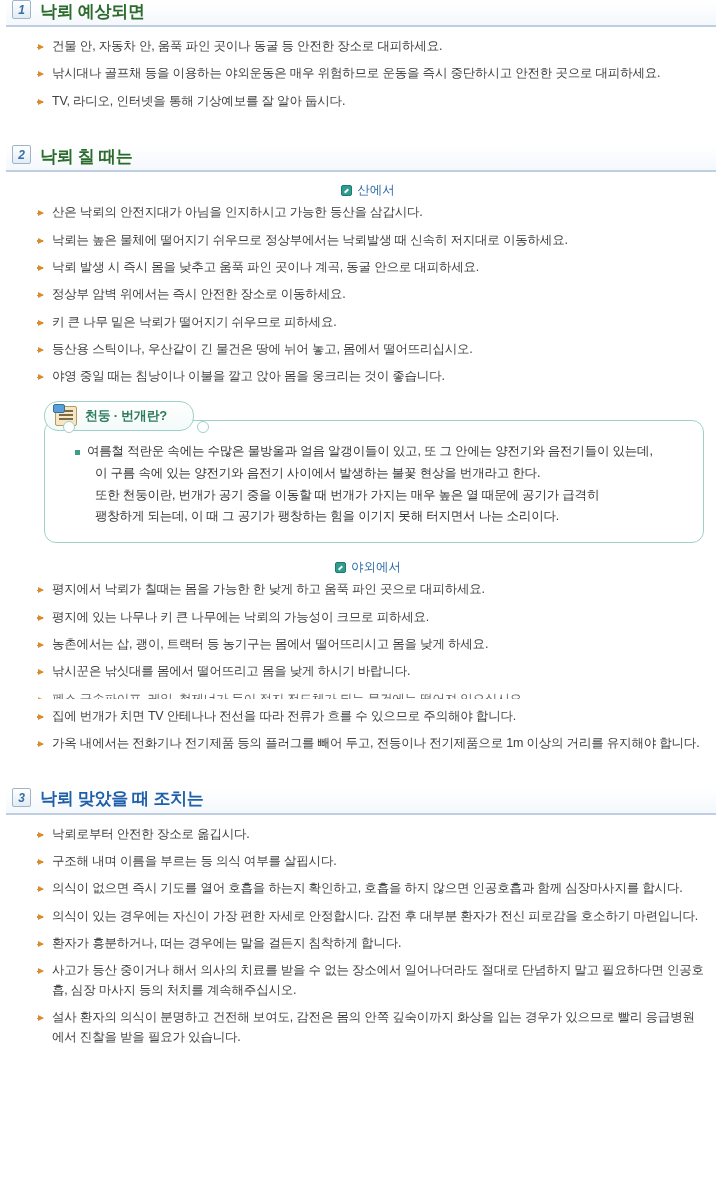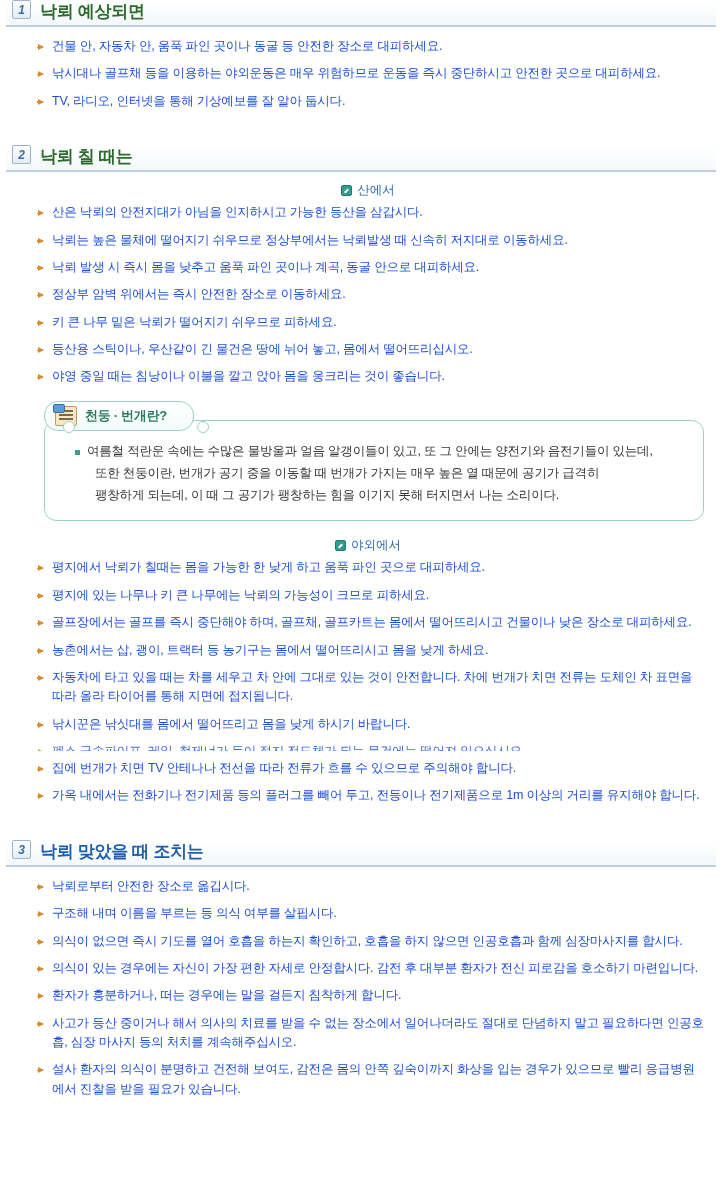--- a/index.html
+++ b/index.html
@@ -86,21 +86,21 @@
   ul.arrow-list {
     list-style: none;
     margin: 0 0 0 0;
     padding: 0 18px 0 38px;
   }
   ul.arrow-list li {
     position: relative;
     padding: 0 0 0 14px;
     margin: 0 0 8px 0;
     line-height: 1.55;
-    color: #1d4ed8;
+    color: #404040;
     letter-spacing: -0.2px;
   }
   ul.arrow-list li::before {
     content: "";
     position: absolute;
     left: 0; top: 7px;
     width: 0; height: 0;
     border-left: 6px solid #d98c2b;
     border-top: 3.5px solid transparent;
     border-bottom: 3.5px solid transparent;
@@ -252,37 +252,36 @@
     <div class="tip-tab">
       <span class="tip-icon"></span>
       <span class="tip-tab-label">천둥 · 번개란?</span>
     </div>
     <div class="tip-knob k1"></div>
     <div class="tip-knob k2"></div>
     <div class="tip-body">
       <ul class="sq-list">
         <li>
           <span class="tip-line">여름철 적란운 속에는 수많은 물방울과 얼음 알갱이들이 있고, 또 그 안에는 양전기와 음전기들이 있는데,</span>
+          <span class="tip-line ind">이 구름 속에 있는 양전기와 음전기 사이에서 발생하는 불꽃 현상을 번개라고 한다.</span>
           <span class="tip-line ind">또한 천둥이란, 번개가 공기 중을 이동할 때 번개가 가지는 매우 높은 열 때문에 공기가 급격히</span>
           <span class="tip-line ind">팽창하게 되는데, 이 때 그 공기가 팽창하는 힘을 이기지 못해 터지면서 나는 소리이다.</span>
         </li>
       </ul>
     </div>
   </div>
 
   <div class="sub-head">
     <span class="sub-icon"></span>
     <span class="sub-title">야외에서</span>
   </div>
   <ul class="arrow-list list-tight">
     <li>평지에서 낙뢰가 칠때는 몸을 가능한 한 낮게 하고 움푹 파인 곳으로 대피하세요.</li>
     <li>평지에 있는 나무나 키 큰 나무에는 낙뢰의 가능성이 크므로 피하세요.</li>
-    <li>골프장에서는 골프를 즉시 중단해야 하며, 골프채, 골프카트는 몸에서 떨어뜨리시고 건물이나 낮은 장소로 대피하세요.</li>
     <li>농촌에서는 삽, 괭이, 트랙터 등 농기구는 몸에서 떨어뜨리시고 몸을 낮게 하세요.</li>
-    <li>자동차에 타고 있을 때는 차를 세우고 차 안에 그대로 있는 것이 안전합니다. 차에 번개가 치면 전류는 도체인 차 표면을 따라 올라 타이어를 통해 지면에 접지됩니다.</li>
     <li>낚시꾼은 낚싯대를 몸에서 떨어뜨리고 몸을 낮게 하시기 바랍니다.</li>
     <li class="clipped">펜스 금속파이프, 레일, 철제너가 등이 젖지 전도체가 되는 물건에는 떨어져 있으십시오.</li>
     <li>집에 번개가 치면 TV 안테나나 전선을 따라 전류가 흐를 수 있으므로 주의해야 합니다.</li>
     <li>가옥 내에서는 전화기나 전기제품 등의 플러그를 빼어 두고, 전등이나 전기제품으로 1m 이상의 거리를 유지해야 합니다.</li>
   </ul>
 
   <div class="gap-lg"></div>
 
   <div class="section-head">
     <div class="sec-num">3</div>

